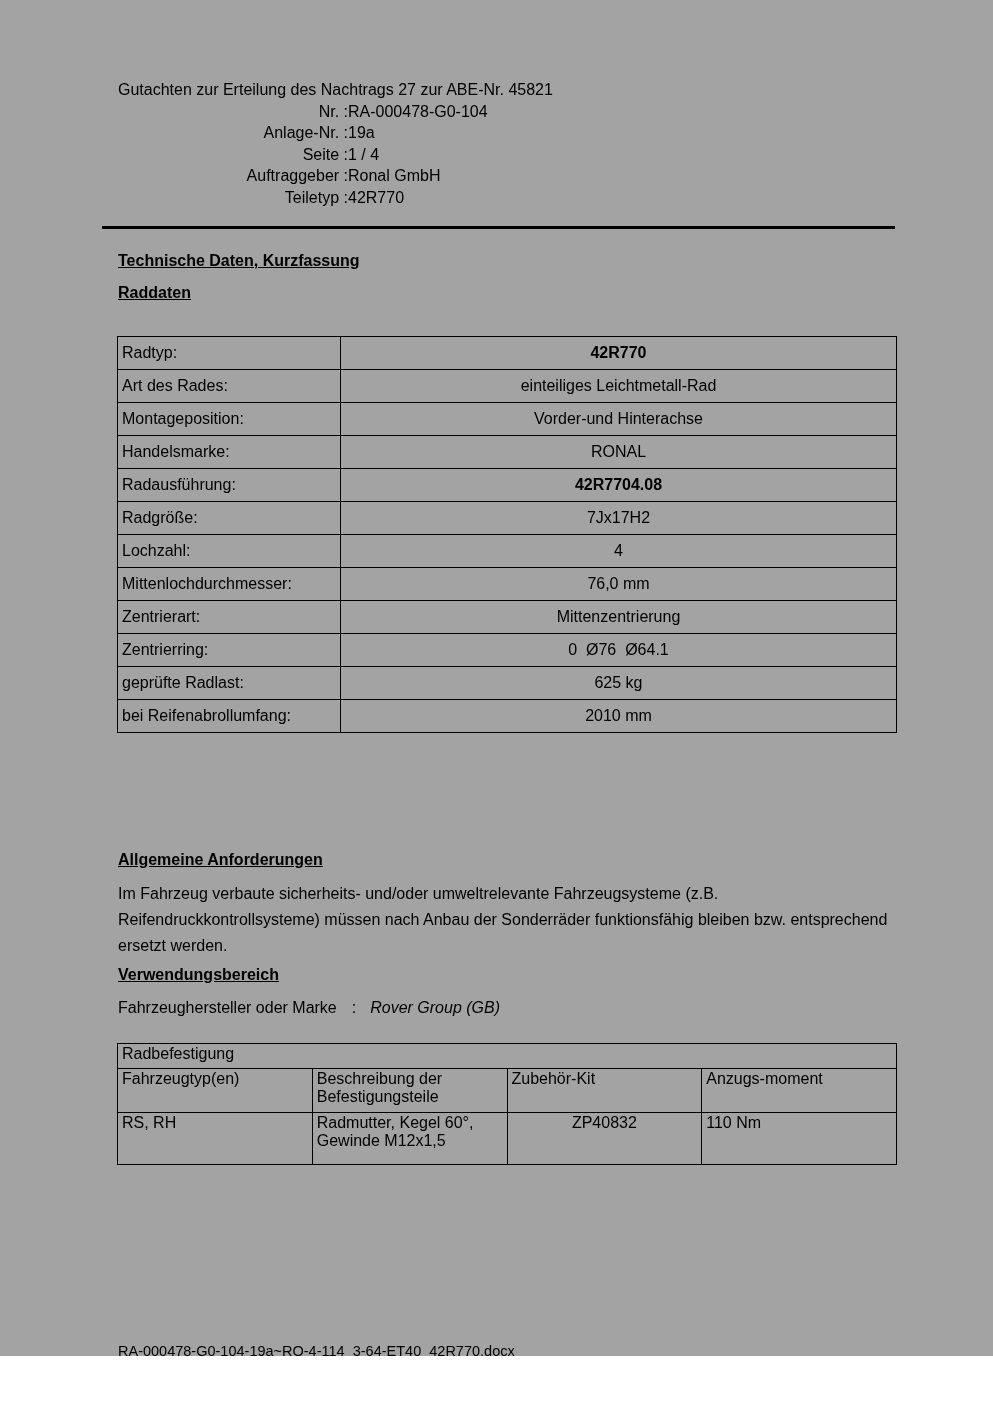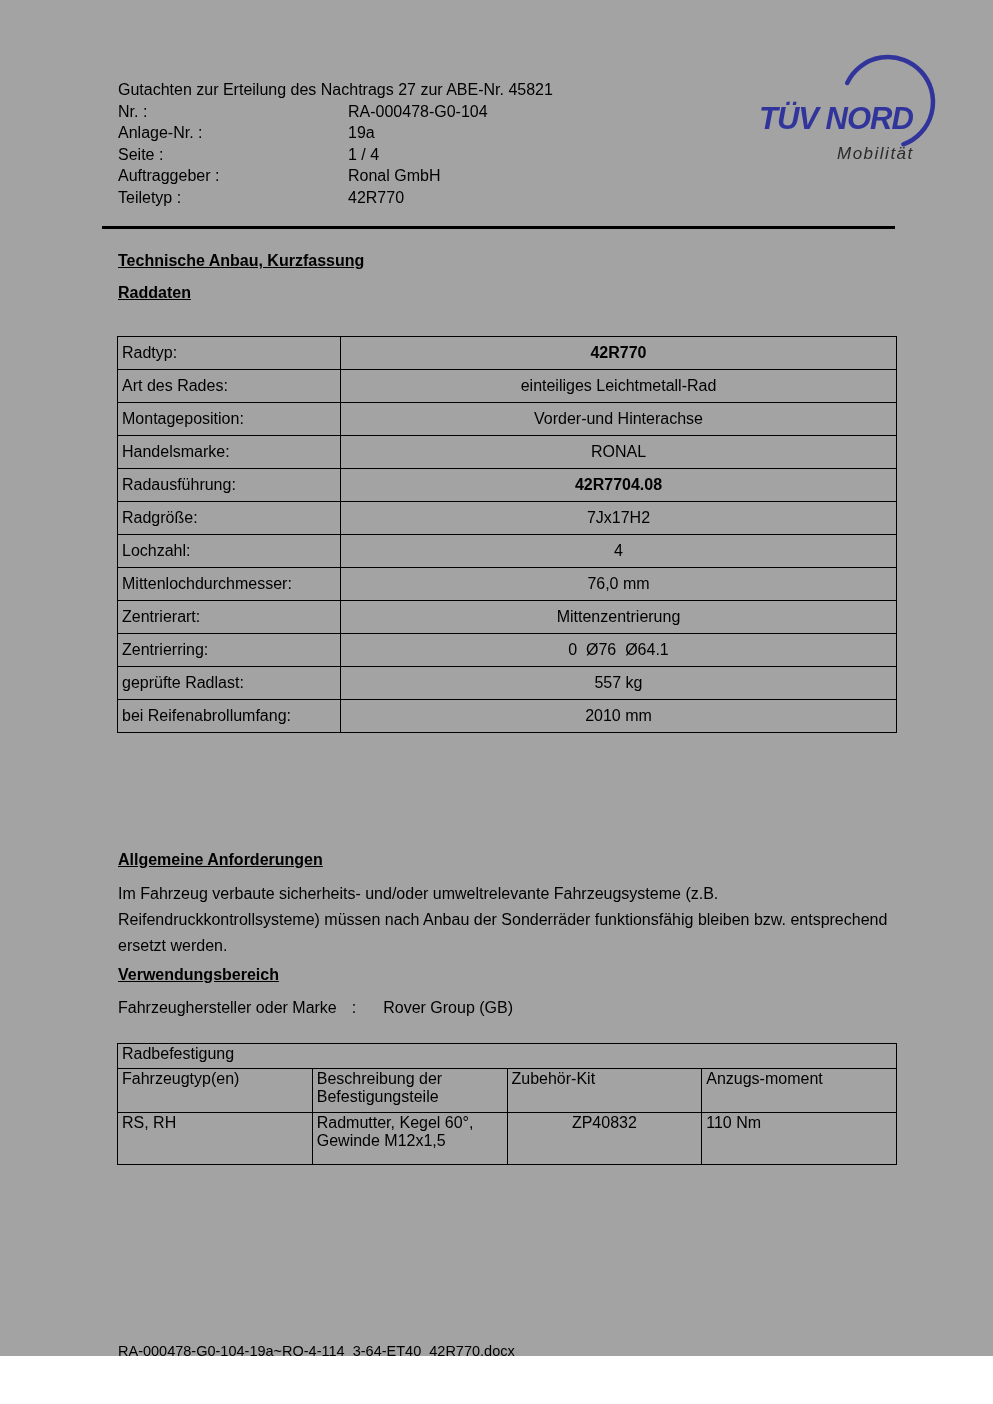--- a/index.html
+++ b/index.html
@@ -20,21 +20,21 @@
   
   .header-block {
     position: absolute;
     left: 118px;
     top: 79px;
     font-size: 16px;
     line-height: 21.5px;
   }
   .doc-title { white-space: nowrap; }
   .hrow { display: flex; }
-  .hlabel { width: 230px; flex: 0 0 230px; }
+  .hlabel { width: 230px; flex: 0 0 230px; text-align: right; }
   .hvalue { white-space: nowrap; }
 
   
   .logo { position: absolute; left: 757px; top: 43px; width: 210px; height: 135px; }
   .logo-arc { position: absolute; left: 58px; top: 2px; }
   .logo-word {
     position: absolute;
     left: 2px;
     top: 58px;
     font-size: 31px;
@@ -87,21 +87,21 @@
     line-height: 26px;
   }
   .hersteller-line {
     position: absolute;
     left: 118px;
     top: 999px;
     font-size: 16px;
     white-space: nowrap;
   }
   .hersteller-line .sep   { margin-left: 15px; }
-  .hersteller-line .hval  { margin-left: 27px; }
+  .hersteller-line .hval  { margin-left: 14px; font-style: italic; }
 
   
   table {
     border-collapse: collapse;
     table-layout: fixed;
     font-size: 16px;
   }
   td { border: 1px solid #000000; vertical-align: middle; }
 
   .raddaten {
@@ -164,31 +164,24 @@
           <span class="hlabel">Auftraggeber :</span>
           <span class="hvalue">Ronal GmbH</span>
         </div>
         <div class="hrow">
           <span class="hlabel">Teiletyp :</span>
           <span class="hvalue">42R770</span>
         </div>
       </div>
   </div>
 
-  <div class="logo">
-    <svg class="logo-arc" width="152" height="122" viewBox="0 0 152 122" aria-hidden="true">
-      <path d="M 32.2 38 A 45 45 0 1 1 88.4 99.3" fill="none" stroke="#31349b" stroke-width="4.5" stroke-linecap="round"></path>
-    </svg>
-    <div class="logo-word" style="color:#31349b">TÜV NORD</div>
-    <div class="logo-tagline">Mobilität</div>
-  </div>
 
   <div class="rule"></div>
 
-  <div class="heading h-tech">Technische Anbau, Kurzfassung</div>
+  <div class="heading h-tech">Technische Daten, Kurzfassung</div>
   <div class="heading h-rad">Raddaten</div>
 
   <table class="raddaten">
     <tbody id="raddaten-body">
         <tr>
           <td class="lbl">Radtyp:</td>
           <td class="val b">42R770</td>
         </tr>
         <tr>
           <td class="lbl">Art des Rades:</td>
@@ -221,21 +214,21 @@
         <tr>
           <td class="lbl">Zentrierart:</td>
           <td class="val">Mittenzentrierung</td>
         </tr>
         <tr>
           <td class="lbl">Zentrierring:</td>
           <td class="val">0  Ø76  Ø64.1</td>
         </tr>
         <tr>
           <td class="lbl">geprüfte Radlast:</td>
-          <td class="val">557 kg</td>
+          <td class="val">625 kg</td>
         </tr>
         <tr>
           <td class="lbl">bei Reifenabrollumfang:</td>
           <td class="val">2010 mm</td>
         </tr>
       </tbody>
   </table>
 
   <div class="heading h-allg">Allgemeine Anforderungen</div>
   <p class="body-par">Im Fahrzeug verbaute sicherheits- und/oder umweltrelevante Fahrzeugsysteme (z.B. Reifendruckkontrollsysteme) müssen nach Anbau der Sonderräder funktionsfähig bleiben bzw. entsprechend ersetzt werden.</p>

